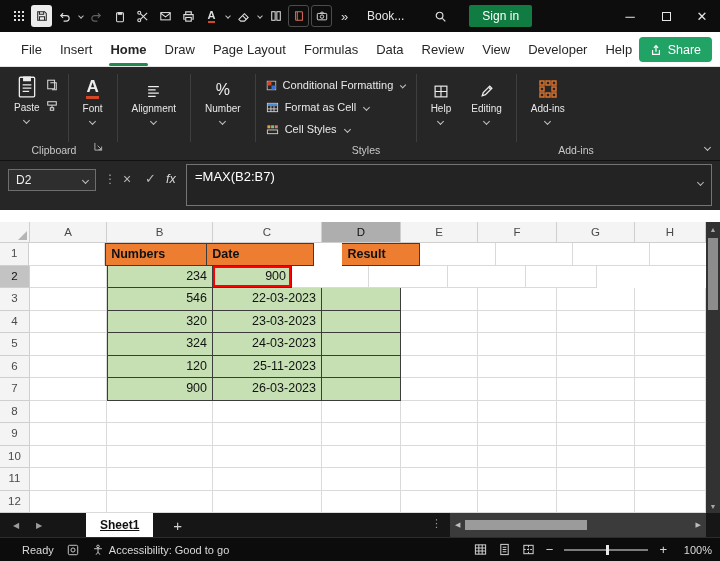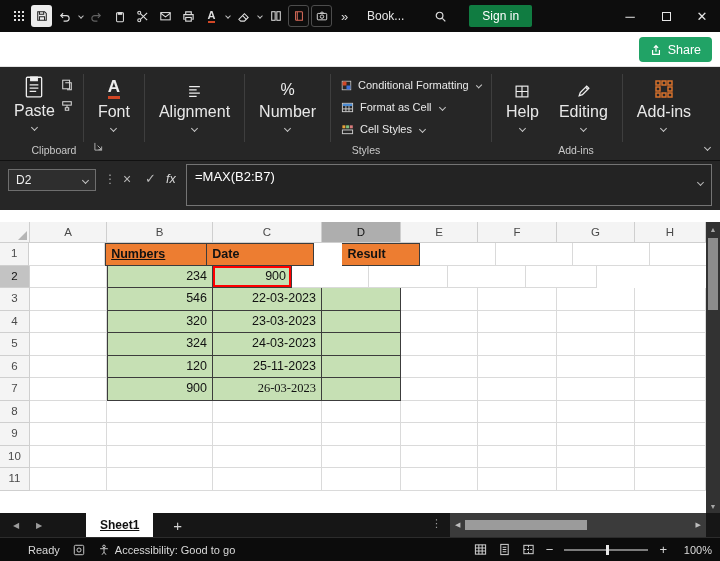--- a/index.html
+++ b/index.html
@@ -36,21 +36,21 @@
   .vsep{width:1px;height:68px;background:#3e3e3e;margin:2px 4px 0}
   .rg{color:#e8e8e8}
   .clip-group{display:flex;gap:6px;padding:0 6px}
   .paste-col{display:flex;flex-direction:column;align-items:center;gap:4px;padding-top:2px;cursor:pointer}
   .mini-col{display:flex;flex-direction:column;gap:9px;padding-top:6px}
   .mini-col span{display:flex;cursor:pointer;color:#d9d9d9}
   .cbtn{display:flex;flex-direction:column;align-items:center;gap:4px;padding:2px 10px 0;cursor:pointer}
   .gicon{height:25px;display:flex;align-items:flex-end;justify-content:center;color:#ededed}
   .font-a{font-size:17px;font-weight:700;border-bottom:3px solid #d24726;line-height:1;padding-bottom:1px}
   .pct{font-size:16px;font-weight:400}
-  .glabel{font-size:16px;color:#e8e8e8;white-space:nowrap}
+  .glabel{font-size:10px;color:#e8e8e8;white-space:nowrap}
   .chev{width:5px;height:5px;border-right:1.4px solid #c4c4c4;border-bottom:1.4px solid #c4c4c4;transform:rotate(45deg);display:inline-block;margin-top:1px}
   .styles-col{display:flex;flex-direction:column;gap:2px;padding:3px 6px 0;width:152px}
   .srow{display:flex;align-items:center;gap:6px;font-size:11px;height:20px;cursor:pointer;white-space:nowrap}
   .srow .chev{margin-left:2px;margin-top:0}
   .gfooter{position:absolute;bottom:4px;font-size:10.5px;color:#c9c9c9;text-align:center}
   .f-clip{left:18px;width:72px}
   .f-styles{left:326px;width:80px}
   .f-addins{left:545px;width:62px}
   .launcher{position:absolute;left:94px;bottom:5px;color:#b9b9b9;cursor:pointer}
   .ribbon-collapse{position:absolute;right:10px;bottom:6px}
@@ -100,21 +100,21 @@
   .sheettab{height:24px;background:#fff;color:#111;font-size:12px;display:flex;align-items:center;padding:0 14px;margin-left:40px;cursor:pointer;text-decoration:underline;font-weight:600}
   .addsheet{color:#d2d2d2;font-size:15px;margin-left:20px;cursor:pointer;line-height:1}
   .tdots{position:absolute;left:431px;top:4px;color:#9c9c9c;font-size:11px;cursor:pointer}
   .hscroll{position:absolute;left:450px;right:14px;top:0;bottom:0;background:#3b3b3b;display:flex;align-items:center;cursor:pointer}
   .hs-arrow{color:#bdbdbd;font-size:7px;margin:0 5px}
   .hthumb{height:10px;width:122px;background:#9b9b9b}
   .hs-right{margin-left:auto}
 
   
   .statusbar{height:24px;background:#0c0c0c;border-top:1px solid #2c2c2c;display:flex;align-items:center;color:#d9d9d9;font-size:11px;position:relative;flex:0 0 24px}
-  .sb-ready{margin-left:28px}
+  .sb-ready{margin-left:22px}
   .sb-ico{margin-left:13px;display:flex;color:#cfcfcf}
   .sb-acc-label{margin-left:5px}
   .sb-right{position:absolute;right:8px;top:0;bottom:0;display:flex;align-items:center;gap:11px}
   .sb-view{display:flex;color:#cfcfcf;cursor:pointer}
   .zminus,.zplus{color:#d9d9d9;font-size:13px;cursor:pointer;line-height:1}
   .ztrack{width:84px;height:2px;background:#7c7c7c;position:relative;cursor:pointer}
   .zthumb{position:absolute;left:50%;top:-4px;width:3px;height:10px;background:#e9e9e9}
   .zlabel{width:34px;text-align:right}
 </style>
 </head>
@@ -223,20 +223,33 @@
     <div class="wcs">
       <span class="wc">─</span>
       <span class="wc">
           <span class="maxbox"></span>
         </span>
       <span class="wc">✕</span>
     </div>
   </div>
 
   <div class="menubar">
+    <div class="mtabs">
+        <div class="mtab">File</div>
+        <div class="mtab">Insert</div>
+        <div class="mtab active">Home</div>
+        <div class="mtab">Draw</div>
+        <div class="mtab">Page Layout</div>
+        <div class="mtab">Formulas</div>
+        <div class="mtab">Data</div>
+        <div class="mtab">Review</div>
+        <div class="mtab">View</div>
+        <div class="mtab">Developer</div>
+        <div class="mtab">Help</div>
+      </div>
     <button class="share">
       <svg width="12" height="12" viewBox="0 0 14 14" fill="none" stroke="#fff" stroke-width="1.4">
           <path d="M7 9V2M4.5 4.5L7 2l2.5 2.5"></path>
           <path d="M3 7v5h8V7"></path>
         </svg>
       <span>Share</span>
     </button>
   </div>
 
   <div class="ribbon">
@@ -395,21 +408,21 @@
           <div class="ch" style="width: 77px;">E</div>
           <div class="ch" style="width: 79px;">F</div>
           <div class="ch" style="width: 78px;">G</div>
           <div class="ch" style="width: 71px;">H</div>
         </div>
     </div>
     <div>
         <div class="grow">
           <div class="rh">1</div>
           <div class="cell" style="width: 77px;"></div>
-          <div class="cell orange bold al tbl tbl-top tbl-left" style="width: 104px; text-decoration: underline;">Numbers</div>
+          <div class="cell orange bold al tbl tbl-top tbl-left" style="width: 104px;">Numbers</div>
           <div class="cell orange bold al tbl tbl-top" style="width: 109px;">Date</div>
           <div class="cell orange bold al tbl tbl-top" style="width: 79px; margin-left: 28px;">Result</div>
           <div class="cell" style="width: 77px;"></div>
           <div class="cell" style="width: 79px;"></div>
           <div class="cell" style="width: 78px;"></div>
           <div class="cell" style="width: 71px;"></div>
         </div>
         <div class="grow">
           <div class="rh sel">2</div>
           <div class="cell" style="width: 77px;"></div>
@@ -461,21 +474,21 @@
           <div class="cell green tbl ar" style="width: 79px;"></div>
           <div class="cell" style="width: 77px;"></div>
           <div class="cell" style="width: 79px;"></div>
           <div class="cell" style="width: 78px;"></div>
           <div class="cell" style="width: 71px;"></div>
         </div>
         <div class="grow">
           <div class="rh">7</div>
           <div class="cell" style="width: 77px;"></div>
           <div class="cell green tbl ar tbl-left" style="width: 106px;">900</div>
-          <div class="cell green tbl ar" style="width: 109px; font-family: Liberation Serif, serif;">26-03-2023</div>
+          <div class="cell green tbl ar" style="width: 109px;">26-03-2023</div>
           <div class="cell green tbl ar" style="width: 79px;"></div>
           <div class="cell" style="width: 77px;"></div>
           <div class="cell" style="width: 79px;"></div>
           <div class="cell" style="width: 78px;"></div>
           <div class="cell" style="width: 71px;"></div>
         </div>
         <div class="grow">
           <div class="rh">8</div>
           <div class="cell" style="width: 77px;"></div>
           <div class="cell" style="width: 106px;"></div>
@@ -503,20 +516,31 @@
           <div class="cell" style="width: 106px;"></div>
           <div class="cell" style="width: 109px;"></div>
           <div class="cell" style="width: 79px;"></div>
           <div class="cell" style="width: 77px;"></div>
           <div class="cell" style="width: 79px;"></div>
           <div class="cell" style="width: 78px;"></div>
           <div class="cell" style="width: 71px;"></div>
         </div>
         <div class="grow">
           <div class="rh">11</div>
+          <div class="cell" style="width: 77px;"></div>
+          <div class="cell" style="width: 106px;"></div>
+          <div class="cell" style="width: 109px;"></div>
+          <div class="cell" style="width: 79px;"></div>
+          <div class="cell" style="width: 77px;"></div>
+          <div class="cell" style="width: 79px;"></div>
+          <div class="cell" style="width: 78px;"></div>
+          <div class="cell" style="width: 71px;"></div>
+        </div>
+        <div class="grow">
+          <div class="rh">12</div>
           <div class="cell" style="width: 77px;"></div>
           <div class="cell" style="width: 106px;"></div>
           <div class="cell" style="width: 109px;"></div>
           <div class="cell" style="width: 79px;"></div>
           <div class="cell" style="width: 77px;"></div>
           <div class="cell" style="width: 79px;"></div>
           <div class="cell" style="width: 78px;"></div>
           <div class="cell" style="width: 71px;"></div>
         </div>
       </div>

